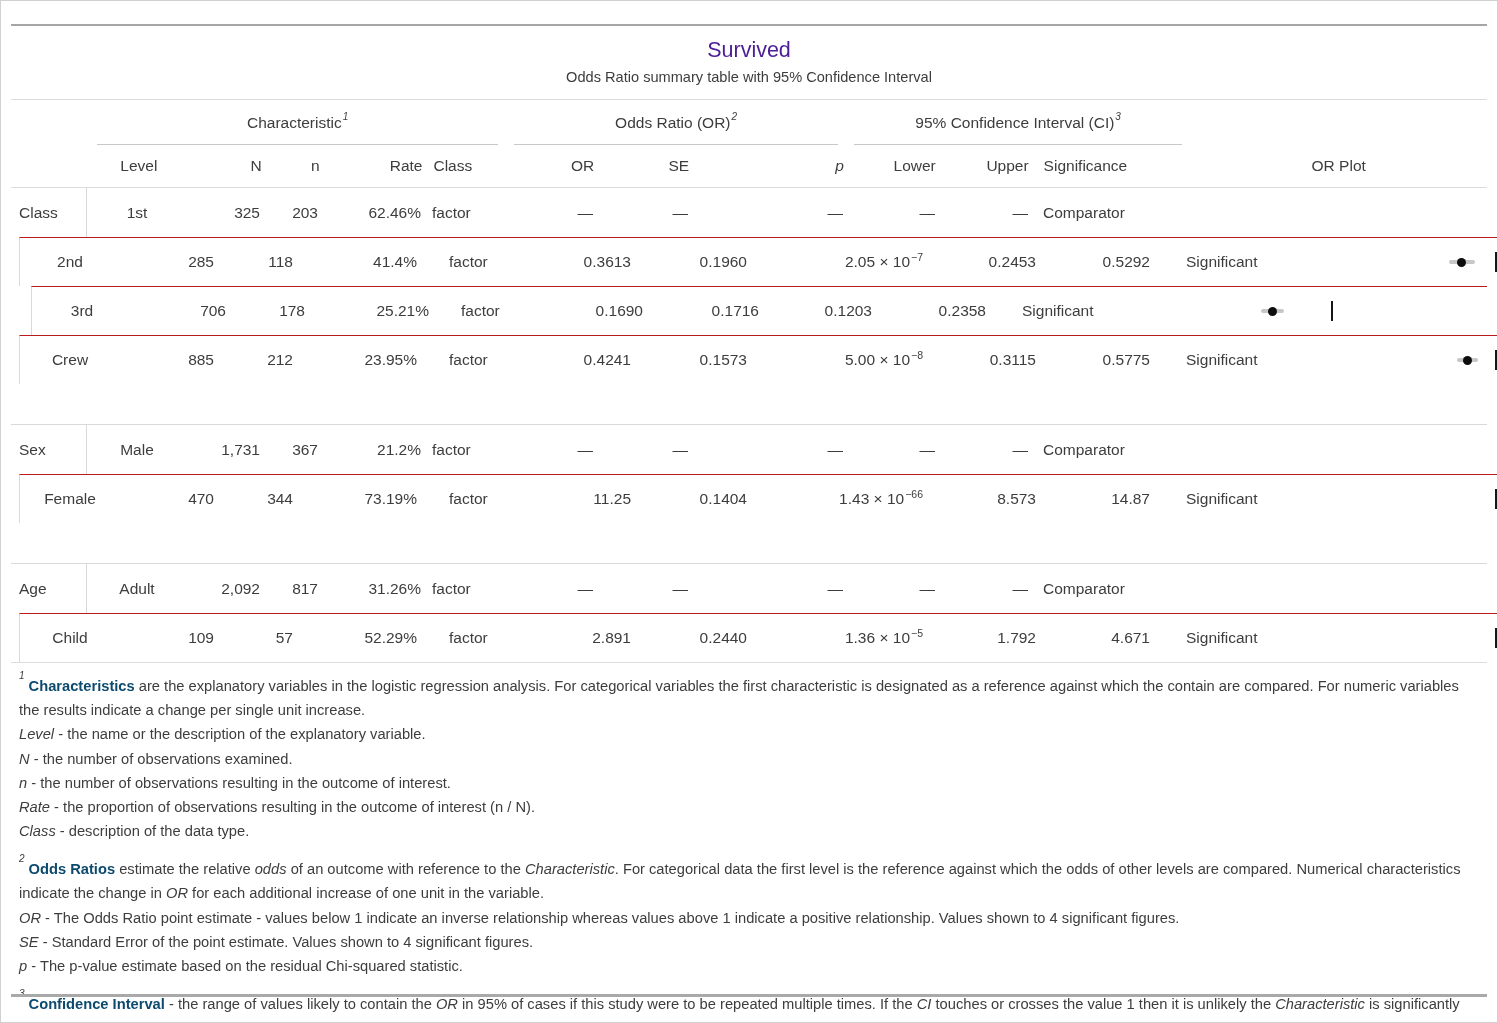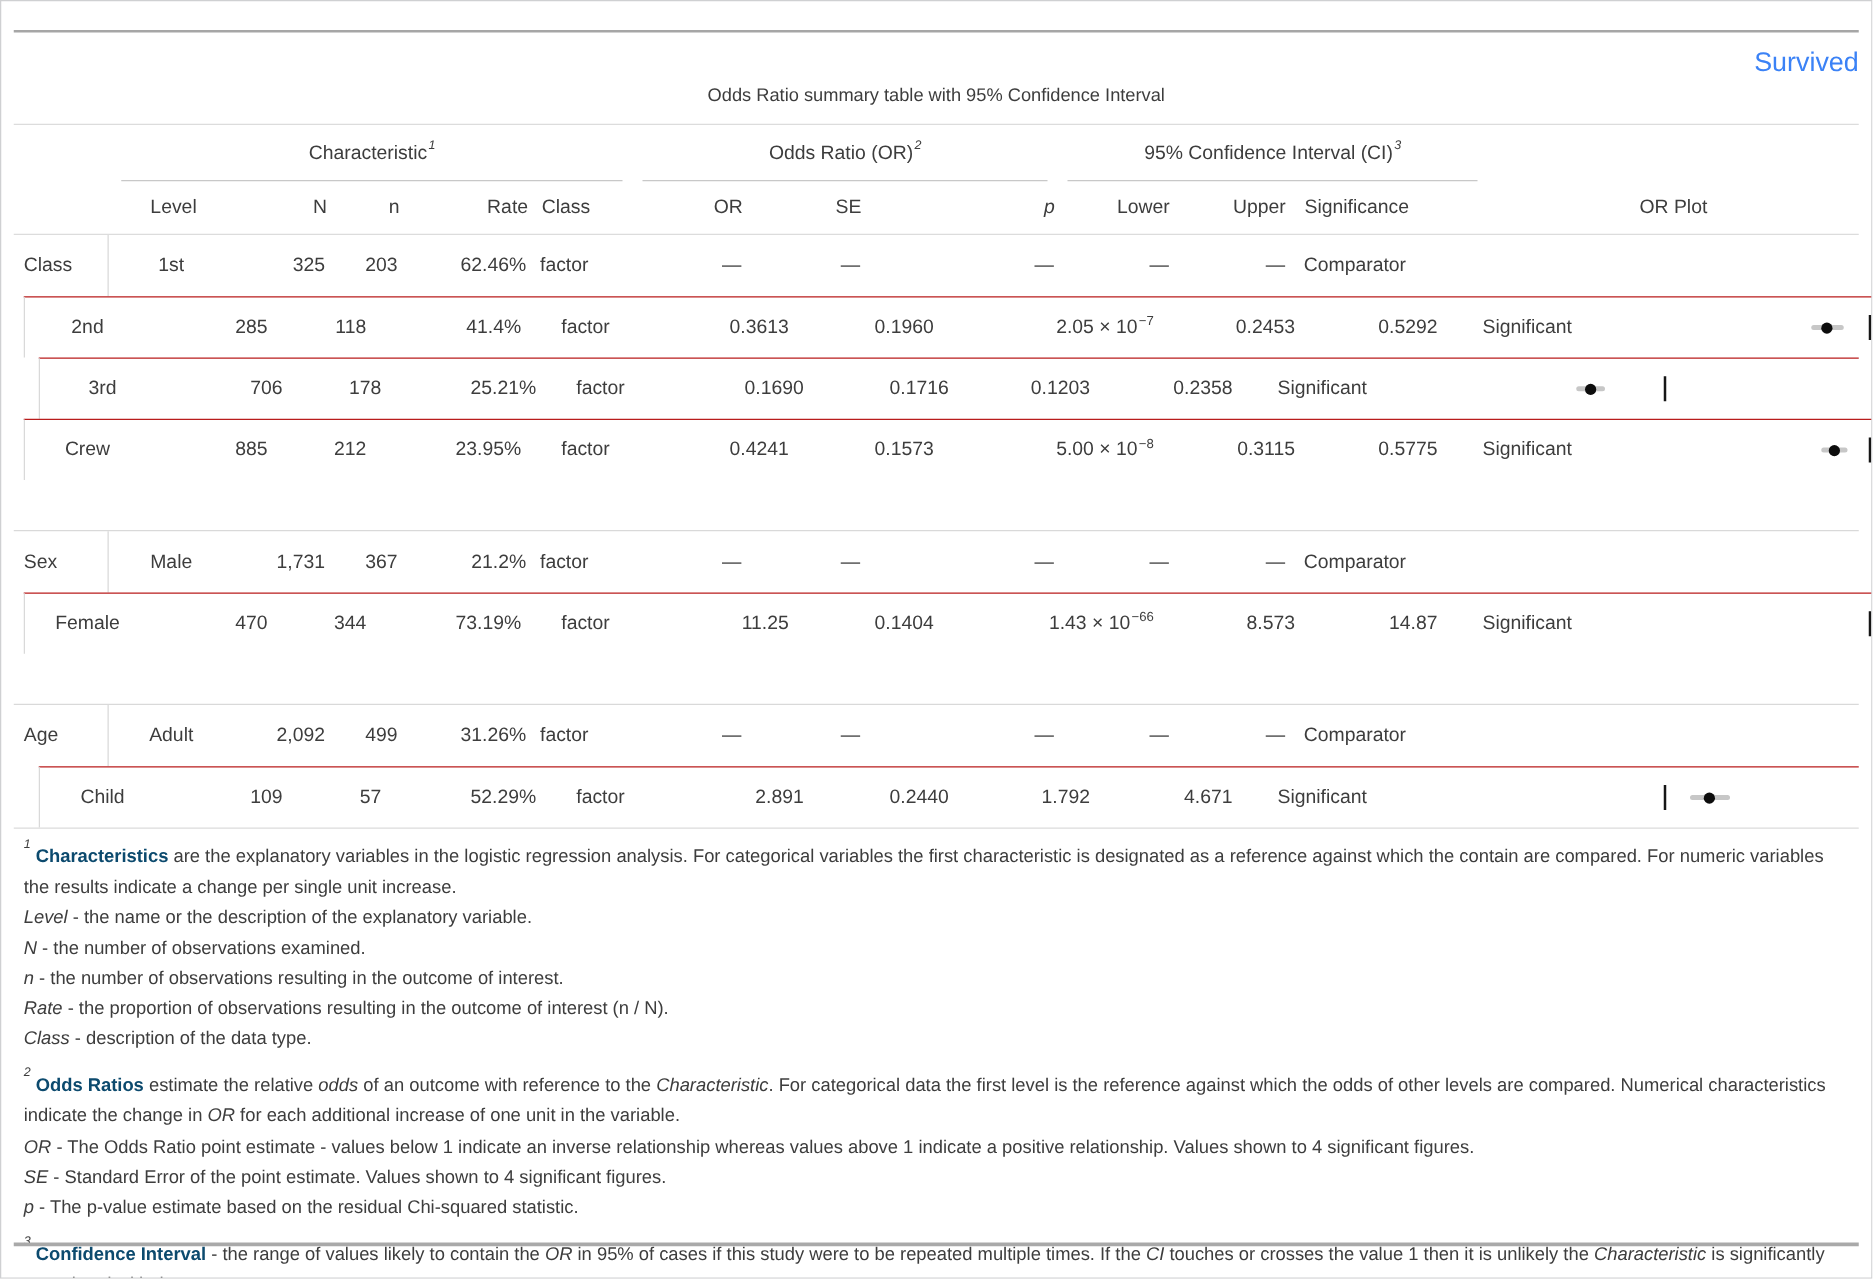--- a/index.html
+++ b/index.html
@@ -1,21 +1,21 @@
 <!DOCTYPE html>
 <html><head>
 <meta charset="utf-8">
 <style>
   html,body{margin:0;padding:0;background:#fff;}
   .page{position:relative;width:1498px;height:1023px;box-sizing:border-box;
     background:#fff;border:1px solid #cfd0d2;overflow:hidden;
     font-family:"Liberation Sans", sans-serif;color:#3d3d3d;}
   .table-wrap{position:absolute;left:10px;right:10px;top:23px;border-top:2px solid #a6a6a6;}
   .title-block{text-align:center;padding:9px 0 10px;border-bottom:1px solid #dcdcdc;}
-  .title{font-size:21.5px;line-height:31px;color:#3b82f6;text-align:right;}
+  .title{font-size:21.5px;line-height:31px;color:#4c1d95;}
   .subtitle{font-size:14.6px;line-height:23px;color:#3d3d3d;}
   .ghrow{display:flex;height:45px;align-items:center;}
   .ghead{position:relative;height:100%;display:flex;align-items:center;justify-content:center;
     font-size:15.5px;color:#3d3d3d;box-sizing:border-box;}
   .ghead .uline{position:absolute;left:8px;right:8px;bottom:0;height:1px;background:#c8c8c8;}
   .gh-char{width:418px;}
   .gh-or{width:340px;}
   .gh-ci{width:345px;}
   .mark{font-style:italic;font-size:10px;position:relative;top:-6px;margin-left:1px;}
   .shrow{display:flex;height:42px;align-items:stretch;border-bottom:1px solid #dcdcdc;}
@@ -225,21 +225,21 @@
               <div class="ref-line" style="left: 141px;"></div>
               <div class="or-dot" style="left: 218.439px;"></div>
             </div>
           </div>
         </div>
         <div class="brow gsep">
           <div class="cell c1">Age</div>
           <div class="rest">
             <div class="cell c2 ctr">Adult</div>
             <div class="cell c3 num">2,092</div>
-            <div class="cell c4 num">499</div>
+            <div class="cell c4 num">817</div>
             <div class="cell c5 num">31.26%</div>
             <div class="cell c6">factor</div>
             <div class="cell c7 num">—</div>
             <div class="cell c8 num">—</div>
             <div class="cell c9 num">—</div>
             <div class="cell c10 num">—</div>
             <div class="cell c11 num">—</div>
             <div class="cell c12">Comparator</div>
             <div class="cell c13 plotcell"></div>
           </div>
@@ -247,20 +247,24 @@
         <div class="brow">
           <div class="cell c1"></div>
           <div class="rest rsep">
             <div class="cell c2 ctr">Child</div>
             <div class="cell c3 num">109</div>
             <div class="cell c4 num">57</div>
             <div class="cell c5 num">52.29%</div>
             <div class="cell c6">factor</div>
             <div class="cell c7 num">2.891</div>
             <div class="cell c8 num">0.2440</div>
+            <div class="cell c9 num">
+              <span>1.36 × 10</span>
+              <span class="exp">−5</span>
+            </div>
             <div class="cell c10 num">1.792</div>
             <div class="cell c11 num">4.671</div>
             <div class="cell c12">Significant</div>
             <div class="cell c13 plotcell">
               <div class="ci-bar" style="left: 161.507px; width: 32.0375px;"></div>
               <div class="ref-line" style="left: 141px;"></div>
               <div class="or-dot" style="left: 173.001px;"></div>
             </div>
           </div>
         </div>

